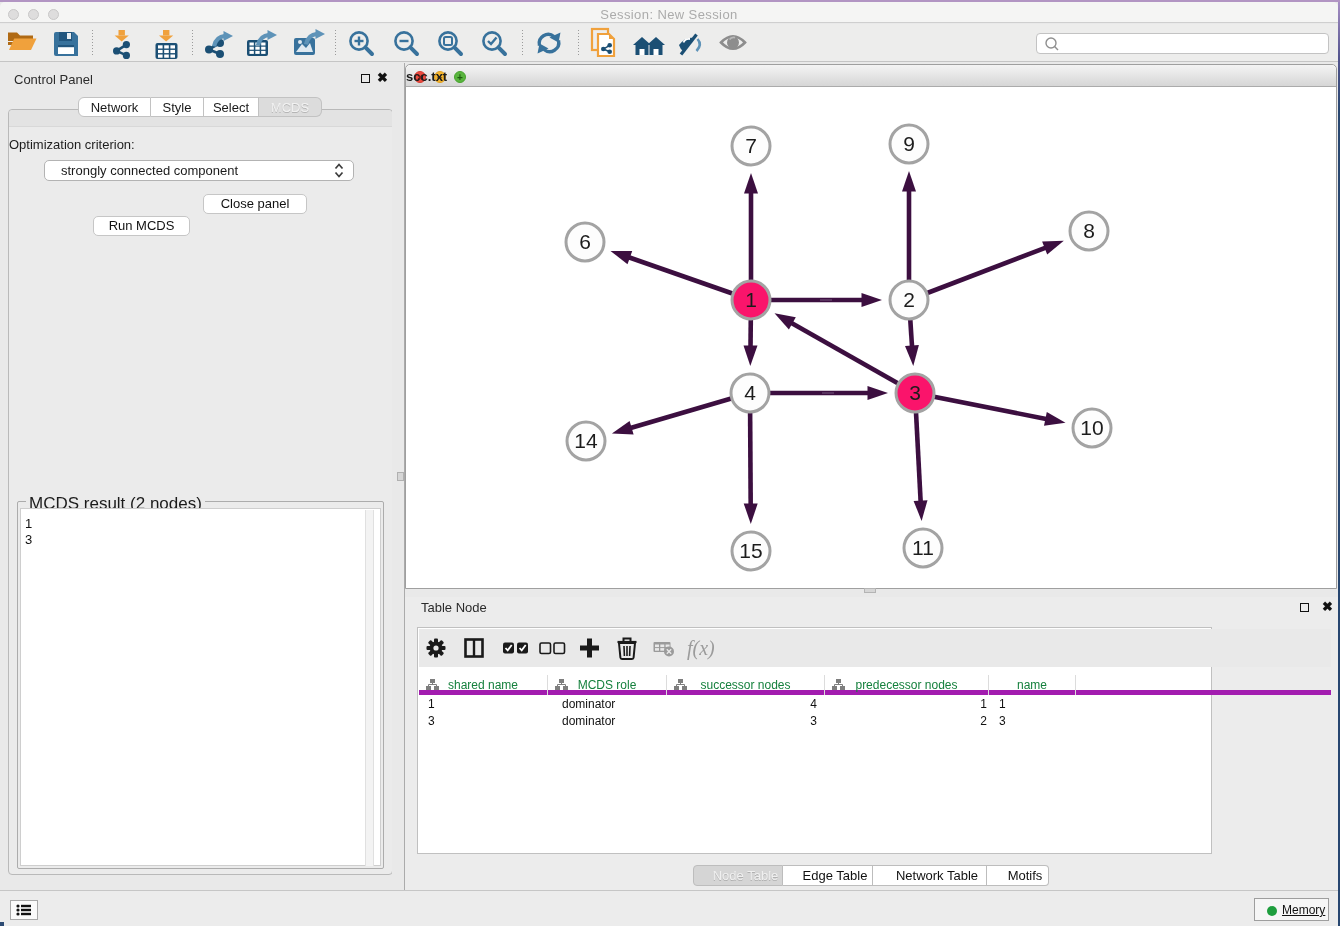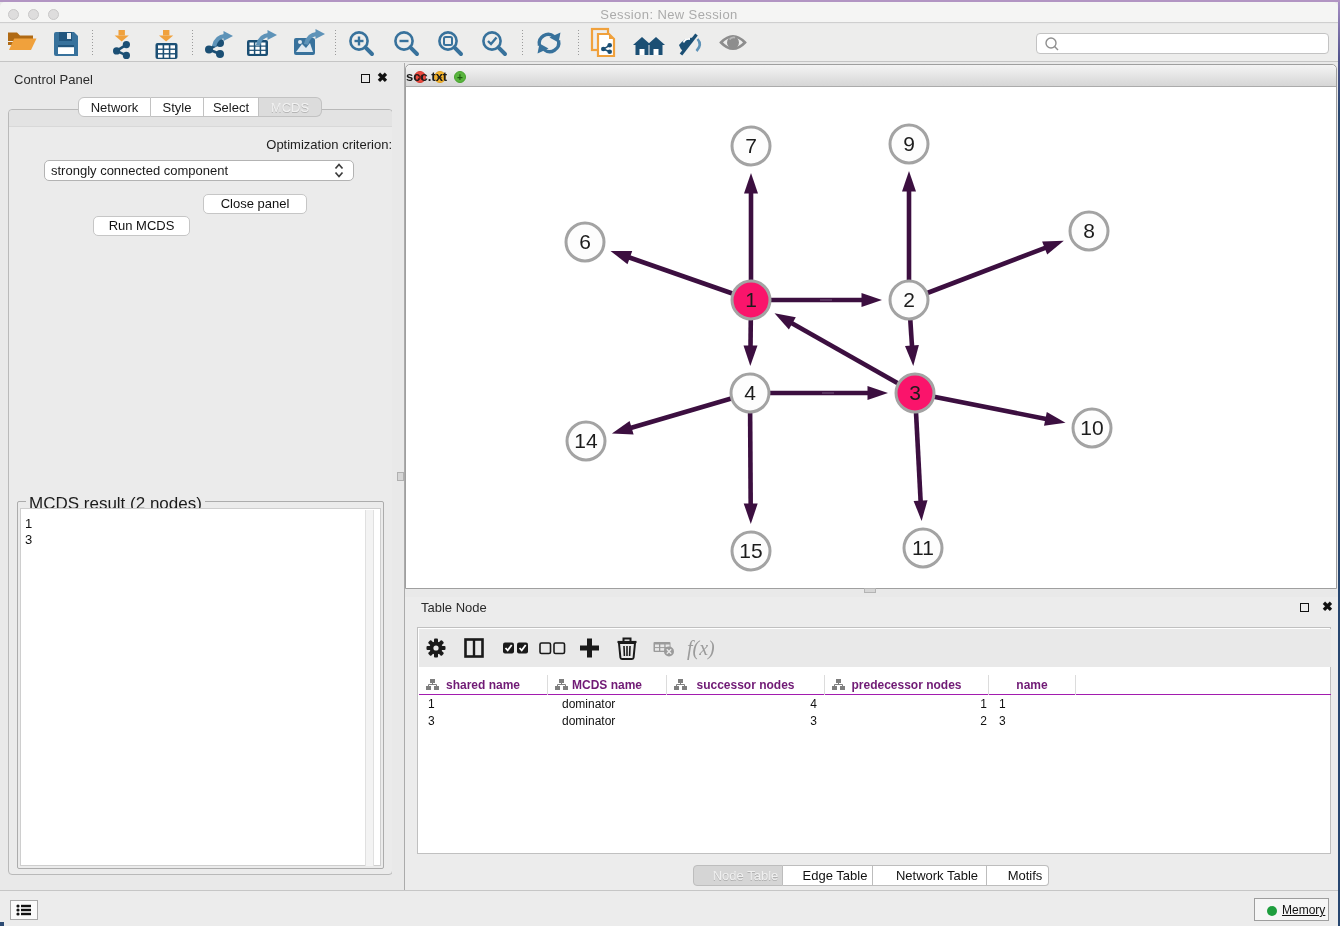--- a/index.html
+++ b/index.html
@@ -20,43 +20,43 @@
 .paneltitle { position:absolute; font-size:13px; color:#2b2b2b; }
 .maxicon { position:absolute; width:9px; height:9px; border:1.5px solid #111; }
 .xicon { position:absolute; font-size:13px; color:#111; font-weight:bold; }
 #cp-tabs { position:absolute; left:78px; top:34px; height:20px; display:flex; z-index:3; }
 .tab { height:20px; line-height:19px; font-size:13px; text-align:center; background:#fff; border:1px solid #c2c2c2; border-left:none; color:#1a1a1a; }
 .tab.first { border-left:1px solid #c2c2c2; border-radius:6px 0 0 6px; }
 .tab.sel { background:#dcdcdc; border-radius:0 6px 6px 0; color:#f2f2f2; text-shadow:0 1px 0 #b5b5b5; border-color:#c2c2c2; }
 #cp-pane { position:absolute; left:8px; top:46px; width:385px; height:766px; background:#ebebeb; border:1px solid #b9b9b9; border-radius:4px; }
 #cp-pane .innerline { position:absolute; left:0; top:16px; width:100%; height:1px; background:#d8d8d8; }
 #cp-pane .topstrip { position:absolute; left:0; top:0; width:100%; height:16px; background:#e3e3e3; border-radius:4px 4px 0 0; }
-#optlabel { position:absolute; left:0; top:27px; width:100%; text-align:right; font-size:13px; color:#1d1d1d; }
-#optselect { position:absolute; left:35px; top:50px; width:310px; height:21px; background:#fff; border:1px solid #b3b3b3; border-radius:5px; font-size:13px; color:#1a1a1a; line-height:19px; padding-left:6px; }
+#optlabel { position:absolute; left:0; top:27px; width:100%; text-align:left; font-size:13px; color:#1d1d1d; }
+#optselect { position:absolute; left:35px; top:50px; width:310px; height:21px; background:#fff; border:1px solid #b3b3b3; border-radius:5px; font-size:13px; color:#1a1a1a; line-height:19px; padding-left:16px; }
 .btn { position:absolute; height:20px; background:#fff; border:1px solid #c6c6c6; border-radius:5px; font-size:13px; color:#111; text-align:center; line-height:18px; }
 #groupbox { position:absolute; left:8px; top:391px; width:367px; height:368px; border:1px solid #acacac; border-radius:2px; }
 #grouplabel { position:absolute; left:8px; top:-8px; background:#ebebeb; padding:0 3px; font-size:17px; color:#1b1b1b; }
 #resultarea { position:absolute; left:2px; top:6px; width:361px; height:358px; background:#fff; border:1px solid #cecece; font-size:13px; color:#111; }
 #resultsb { position:absolute; right:6px; top:1px; width:9px; height:356px; background:#f3f3f3; border-left:1px solid #e0e0e0; border-right:1px solid #e0e0e0; }
 
 #vdivider { left:392px; top:63px; width:13px; height:827px; background:#e9e9e9; }
 #vline { left:404px; top:63px; width:1px; height:827px; background:#ababab; }
 #vgrip { left:397px; top:472px; width:7px; height:9px; background:#d6d6d6; border:1px solid #b0b0b0; }
 
 #sccwin { left:405px; top:64px; width:932px; height:525px; background:#fff; border:1px solid #9f9f9f; border-radius:5px 5px 0 0; }
 #scctitle { position:absolute; left:0; top:0; width:100%; height:22px; background:linear-gradient(#f4f4f4, #d6d6d6); border-bottom:1px solid #ababab; border-radius:5px 5px 0 0; }
 #scctitle .t { position:absolute; width:100%; text-align:left; top:4px; font-weight:bold; font-size:13px; color:#1c1c1c; }
 .tlc { position:absolute; top:6px; width:12px; height:12px; border-radius:50%; font-size:10px; font-weight:bold; text-align:center; line-height:12px; }
 
 #hdivider { left:405px; top:589px; width:933px; height:8px; background:#e9e9e9; }
 #hgrip { left:864px; top:588px; width:12px; height:5px; background:#d6d6d6; border:1px solid #b4b4b4; }
 #tpanel { left:405px; top:597px; width:933px; height:293px; background:#ececec; }
-#tablebox { position:absolute; left:12px; top:30px; width:914px; height:227px; background:#fff; border:1px solid #c0c0c0; }
+#tablebox { position:absolute; left:12px; top:30px; width:795px; height:227px; background:#fff; border:1px solid #c0c0c0; }
 #ttoolbar { position:absolute; left:1px; top:1px; width:912px; height:38px; background:#e9e9e9; }
-#thead { position:absolute; left:1px; top:47px; width:912px; height:20px; border-bottom:1px solid #a21caf; font-size:12px; color:#701a75;font-weight:bold; }
+#thead { position:absolute; left:1px; top:47px; width:912px; height:20px; border-bottom:5px solid #a21caf; font-size:12px; color:#15803d; }
 .th { position:absolute; top:0; height:20px; border-right:1px solid #dcdcdc; }
 .th .lbl { position:absolute; width:100%; text-align:center; top:3px; }
 .trow { position:absolute; left:1px; height:17px; font-size:12px; color:#111; }
 .td { position:absolute; top:2px; }
 
 #btabs { position:absolute; left:288px; top:268px; height:21px; display:flex; }
 .btab { height:21px; line-height:20px; font-size:13px; background:#fff; border:1px solid #bdbdbd; border-left:none; color:#111; text-align:center;padding-left:15px; }
 .btab.first { border-left:1px solid #bdbdbd; border-radius:4px 0 0 4px; }
 .btab.last { border-radius:0 4px 4px 0; }
 .btab.sel { background:#d5d5d5; color:#f0f0f0; text-shadow:0 1px 0 #b0b0b0; }
@@ -390,21 +390,21 @@
         </div>
         <div class="th" style="left:129px;width:119px;">
           <svg width="13" height="12" style="position:absolute;left:7px;top:4px;">
             <g fill="none" stroke="#7e7e7e" stroke-width="1">
               <rect x="4.5" y="0.5" width="4" height="3" fill="#7e7e7e"></rect>
               <path d="M6.5,3.5 L6.5,5.5 M2.5,5.5 L10.5,5.5 M2.5,5.5 L2.5,7.5 M10.5,5.5 L10.5,7.5"></path>
               <rect x="0.5" y="7.5" width="4" height="3" fill="#7e7e7e"></rect>
               <rect x="8.5" y="7.5" width="4" height="3" fill="#7e7e7e"></rect>
             </g>
           </svg>
-          <div class="lbl">MCDS name</div>
+          <div class="lbl">MCDS role</div>
         </div>
         <div class="th" style="left:248px;width:158px;">
           <svg width="13" height="12" style="position:absolute;left:7px;top:4px;">
             <g fill="none" stroke="#7e7e7e" stroke-width="1">
               <rect x="4.5" y="0.5" width="4" height="3" fill="#7e7e7e"></rect>
               <path d="M6.5,3.5 L6.5,5.5 M2.5,5.5 L10.5,5.5 M2.5,5.5 L2.5,7.5 M10.5,5.5 L10.5,7.5"></path>
               <rect x="0.5" y="7.5" width="4" height="3" fill="#7e7e7e"></rect>
               <rect x="8.5" y="7.5" width="4" height="3" fill="#7e7e7e"></rect>
             </g>
           </svg>

